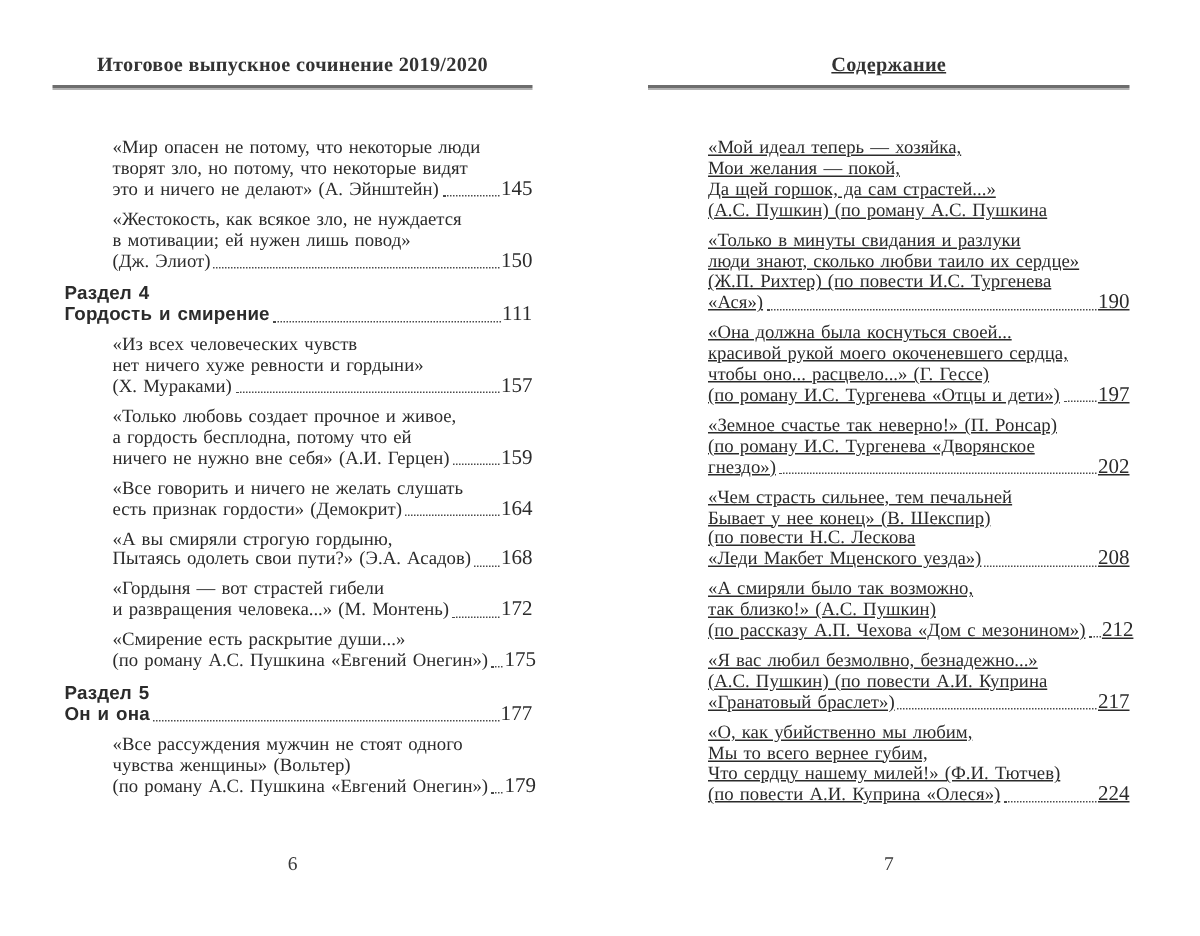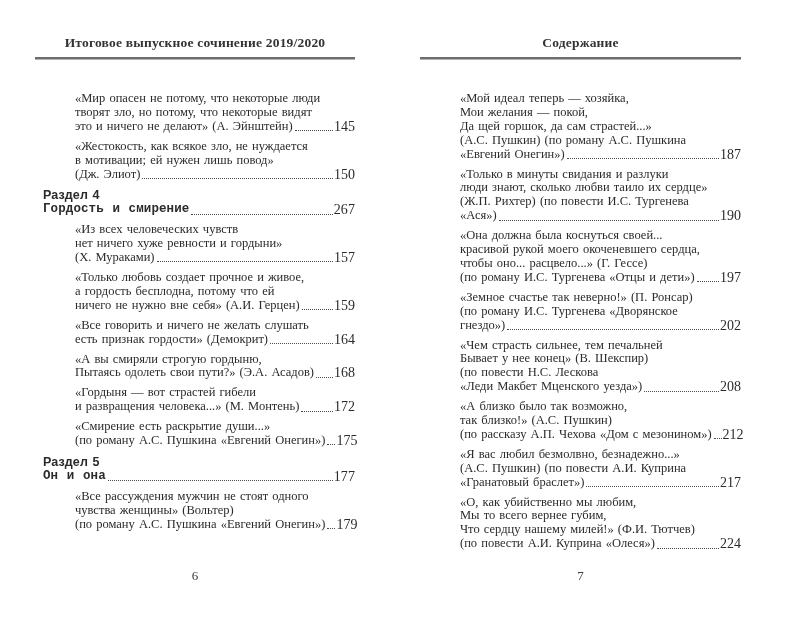--- a/index.html
+++ b/index.html
@@ -6,21 +6,21 @@
   html, body { width: 800px; height: 624px; }
   body {
     background: #ffffff;
     font-family: "Liberation Serif", serif;
     color: #2b2b2b;
     position: relative;
     overflow: hidden;
   }
   .page { position: absolute; top: 34px; height: 584px; }
   #page-left  { left: 35px;  width: 320px; }
-  #page-right { left: 420px; width: 321px; }
+  #page-right { left: 432px; width: 321px; text-decoration: underline; }
 
   .running-head {
     text-align: center;
     font-weight: bold;
     font-size: 13.5px;
     line-height: 17px;
     letter-spacing: 0.2px;
     color: #333333;
     margin-bottom: 5px;
   }
@@ -51,21 +51,21 @@
   .num { flex: 0 0 auto; font-size: 14px; color: #2b2b2b; }
 
   .section {
     padding-left: 8px;
     margin-top: 8px;
     font-family: "Liberation Sans", sans-serif;
     font-weight: bold;
     font-size: 12.5px;
     letter-spacing: 0.1px;
   }
-  .section .txt { font-family: Liberation Mono, monospace; font-weight: bold; }
+  .section .txt { font-family: Liberation Sans, sans-serif; font-weight: bold; }
   .section .num { font-family: "Liberation Serif", serif; font-weight: normal; }
 
   .page-num {
     position: absolute;
     top: 534px;
     left: 0;
     width: 100%;
     text-align: center;
     font-size: 13px;
     color: #3a3a3a;
@@ -94,21 +94,21 @@
           <span class="txt">(Дж. Элиот)</span>
           <span class="leader"></span>
           <span class="num">150</span>
         </div>
       </div>
       <div class="entry section">
         <div class="line">Раздел 4</div>
         <div class="line lastline">
           <span class="txt">Гордость и смирение</span>
           <span class="leader"></span>
-          <span class="num">267</span>
+          <span class="num">111</span>
         </div>
       </div>
       <div class="entry quote">
         <div class="line">«Из всех человеческих чувств</div>
         <div class="line">нет ничего хуже ревности и гордыни»</div>
         <div class="line lastline">
           <span class="txt">(Х. Мураками)</span>
           <span class="leader"></span>
           <span class="num">157</span>
         </div>
@@ -177,25 +177,20 @@
 
 <div class="page" id="page-right">
   <div class="running-head">Содержание</div>
   <div class="rule"></div>
   <div class="entries">
       <div class="entry quote">
         <div class="line">«Мой идеал теперь — хозяйка,</div>
         <div class="line">Мои желания — покой,</div>
         <div class="line">Да щей горшок, да сам страстей...»</div>
         <div class="line">(А.С. Пушкин) (по роману А.С. Пушкина</div>
-        <div class="line lastline">
-          <span class="txt">«Евгений Онегин»)</span>
-          <span class="leader"></span>
-          <span class="num">187</span>
-        </div>
       </div>
       <div class="entry quote">
         <div class="line">«Только в минуты свидания и разлуки</div>
         <div class="line">люди знают, сколько любви таило их сердце»</div>
         <div class="line">(Ж.П. Рихтер) (по повести И.С. Тургенева</div>
         <div class="line lastline">
           <span class="txt">«Ася»)</span>
           <span class="leader"></span>
           <span class="num">190</span>
         </div>
@@ -223,21 +218,21 @@
         <div class="line">«Чем страсть сильнее, тем печальней</div>
         <div class="line">Бывает у нее конец» (В. Шекспир)</div>
         <div class="line">(по повести Н.С. Лескова</div>
         <div class="line lastline">
           <span class="txt">«Леди Макбет Мценского уезда»)</span>
           <span class="leader"></span>
           <span class="num">208</span>
         </div>
       </div>
       <div class="entry quote">
-        <div class="line">«А близко было так возможно,</div>
+        <div class="line">«А смиряли было так возможно,</div>
         <div class="line">так близко!» (А.С. Пушкин)</div>
         <div class="line lastline">
           <span class="txt">(по рассказу А.П. Чехова «Дом с мезонином»)</span>
           <span class="leader"></span>
           <span class="num">212</span>
         </div>
       </div>
       <div class="entry quote">
         <div class="line">«Я вас любил безмолвно, безнадежно...»</div>
         <div class="line">(А.С. Пушкин) (по повести А.И. Куприна</div>

